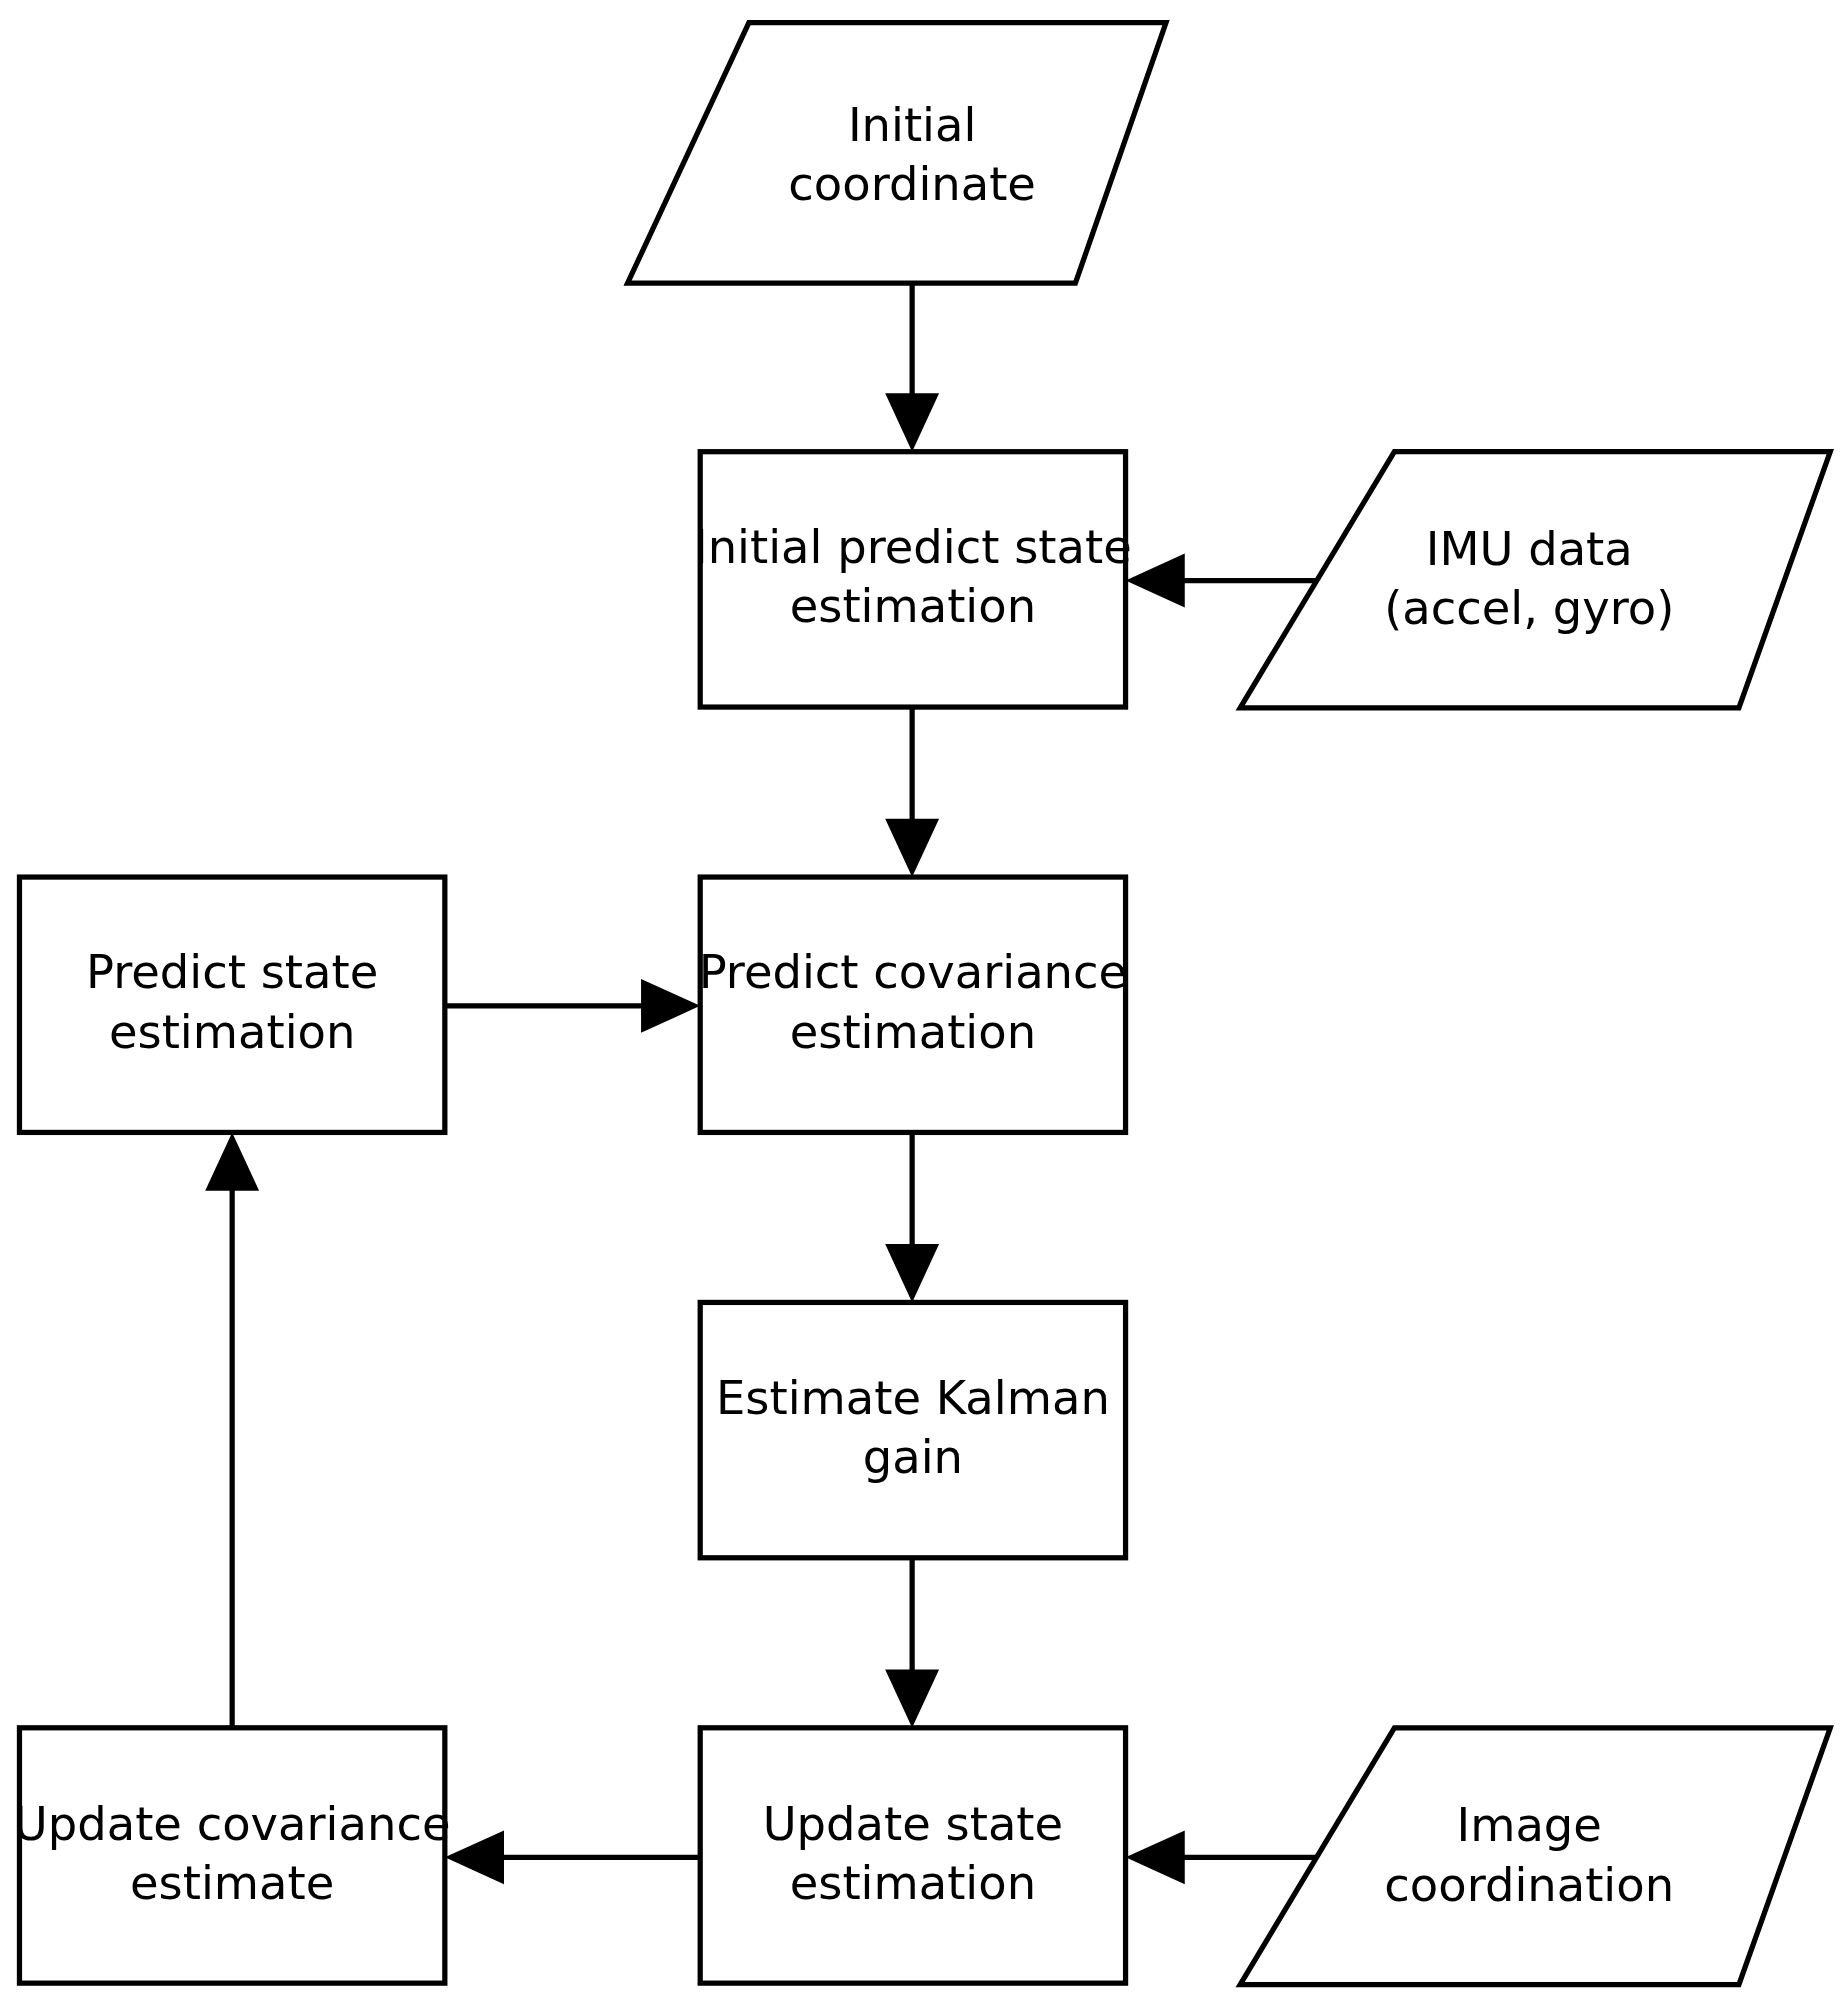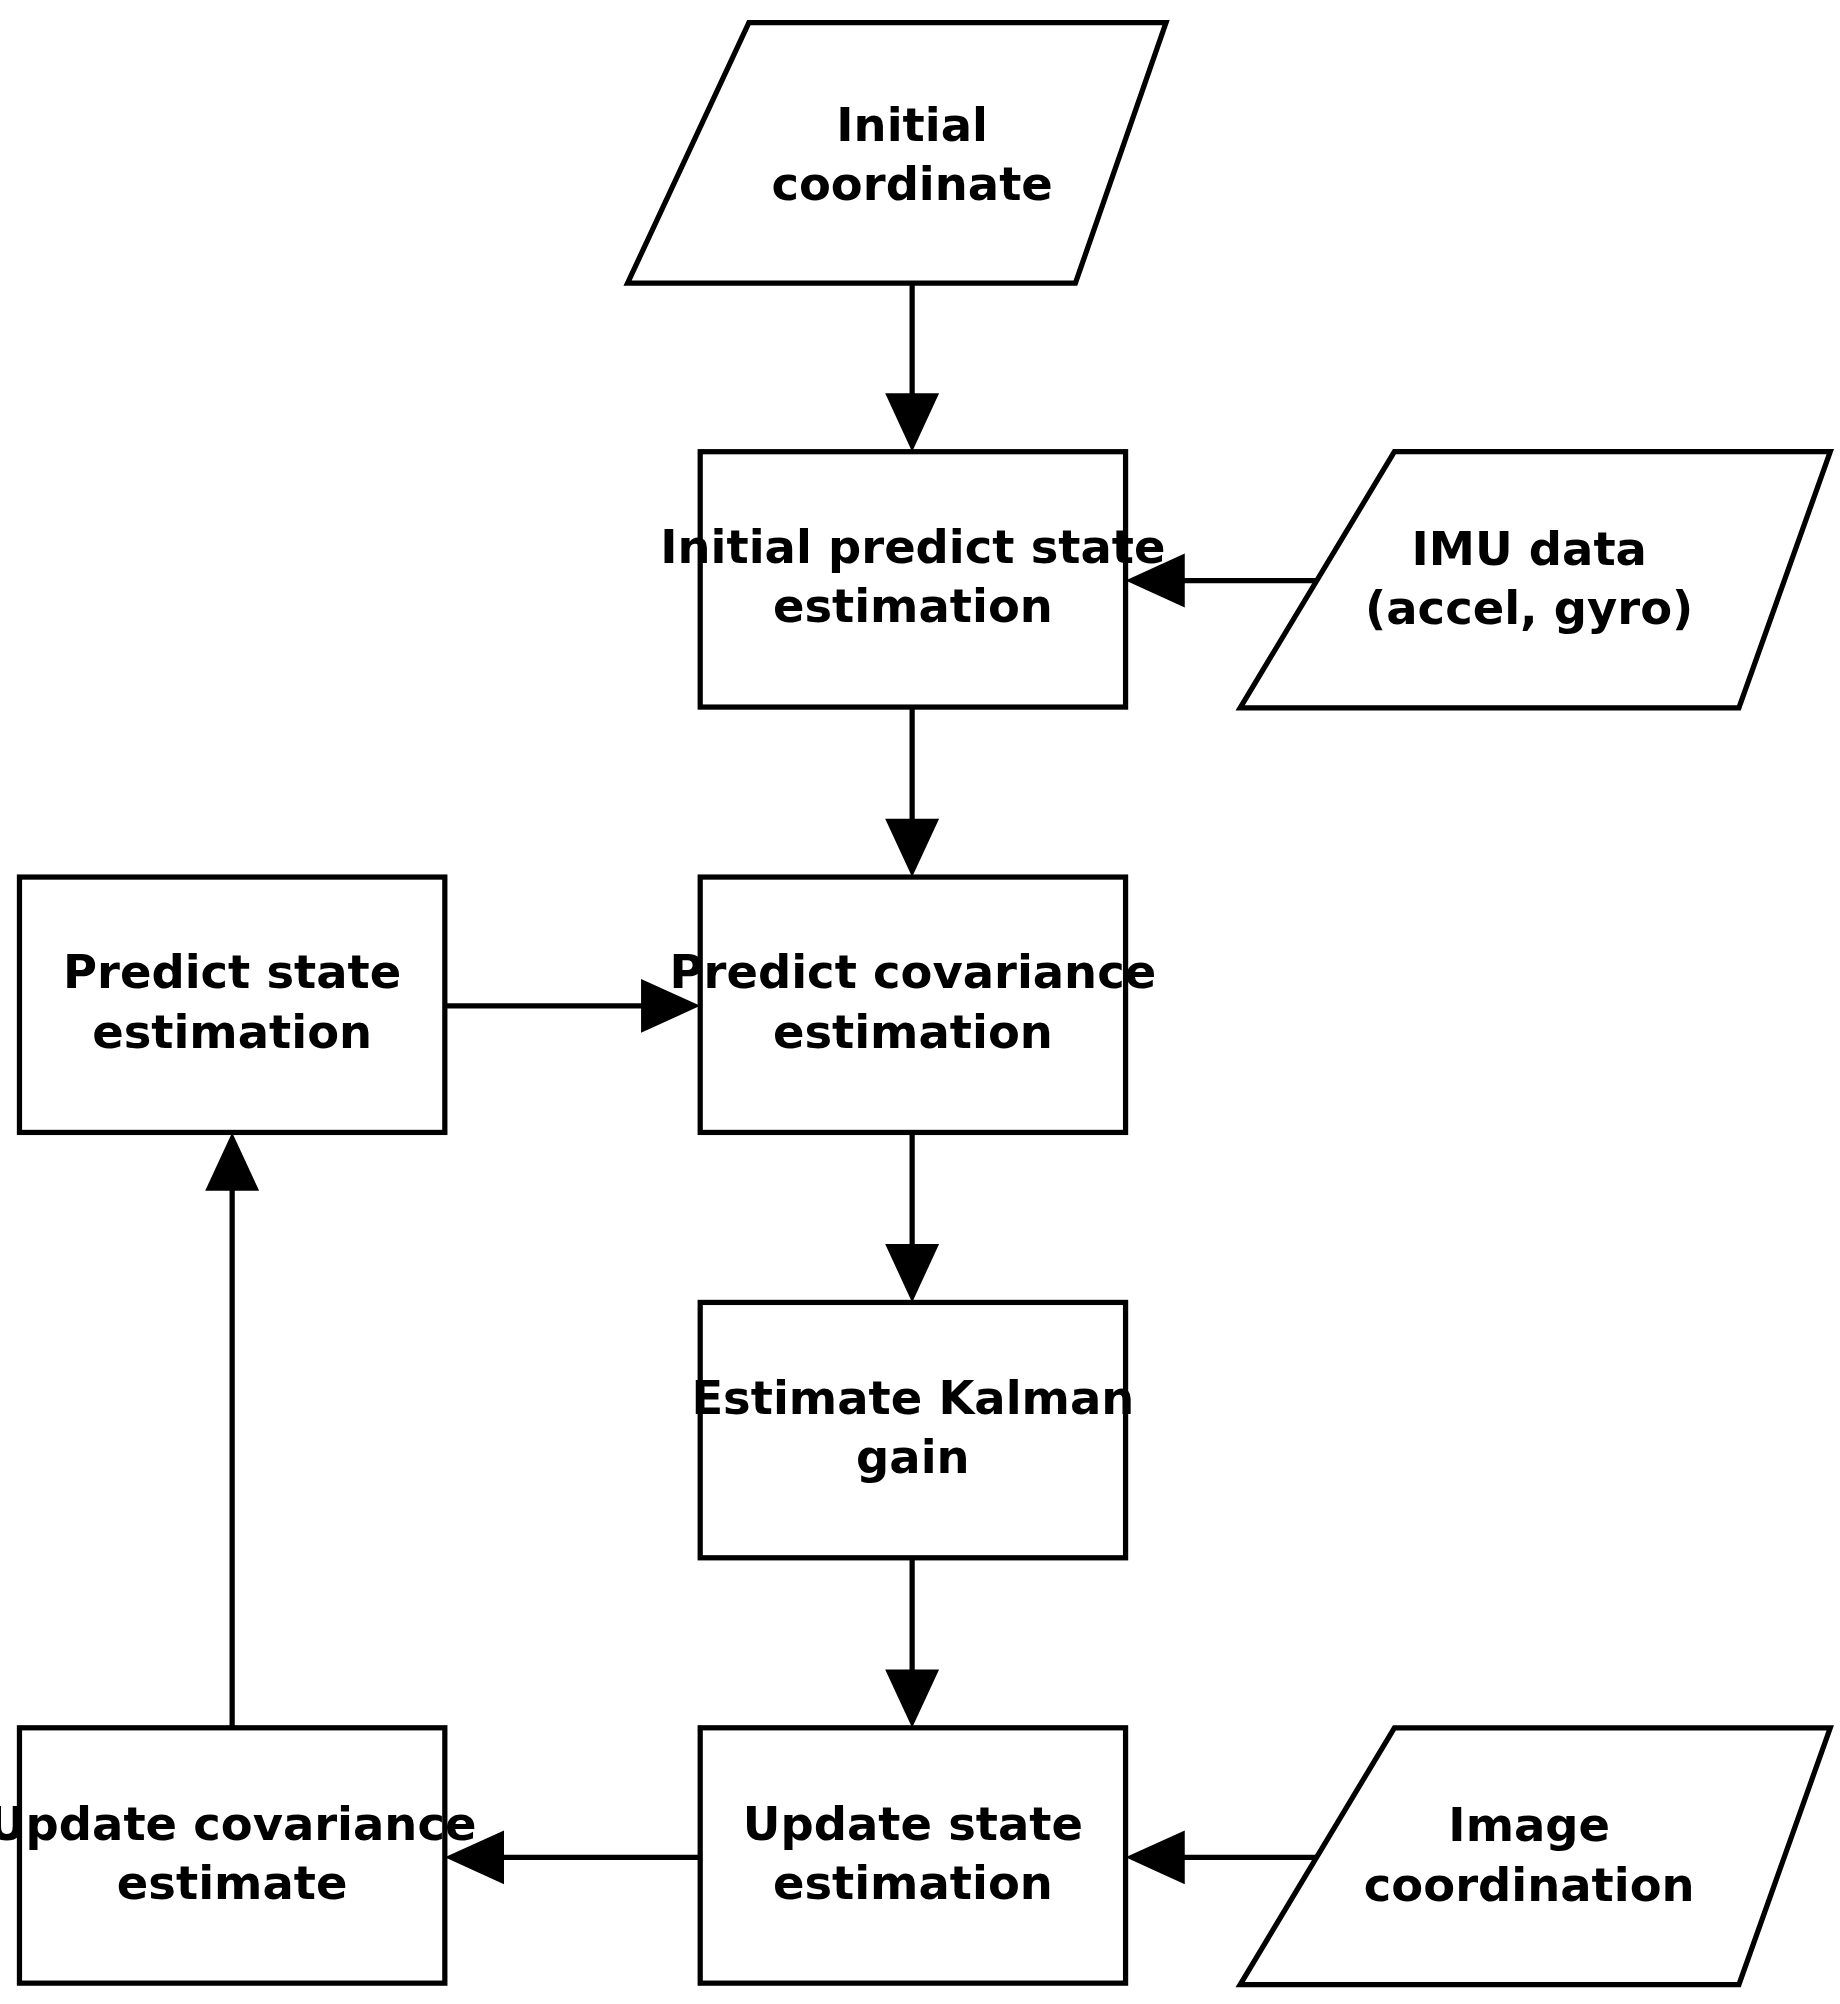--- a/index.html
+++ b/index.html
@@ -9,21 +9,20 @@
   }
   body {
     font-family: "DejaVu Sans", sans-serif;
   }
   #canvas {
     position: relative;
     width: 1840px;
     height: 2005px;
     background: #ffffff;
     overflow: hidden;
-    font-weight: bold;
   }
   svg#flow {
     position: absolute;
     left: 0;
     top: 0;
     width: 1840px;
     height: 2005px;
     display: block;
   }
   .shape {

